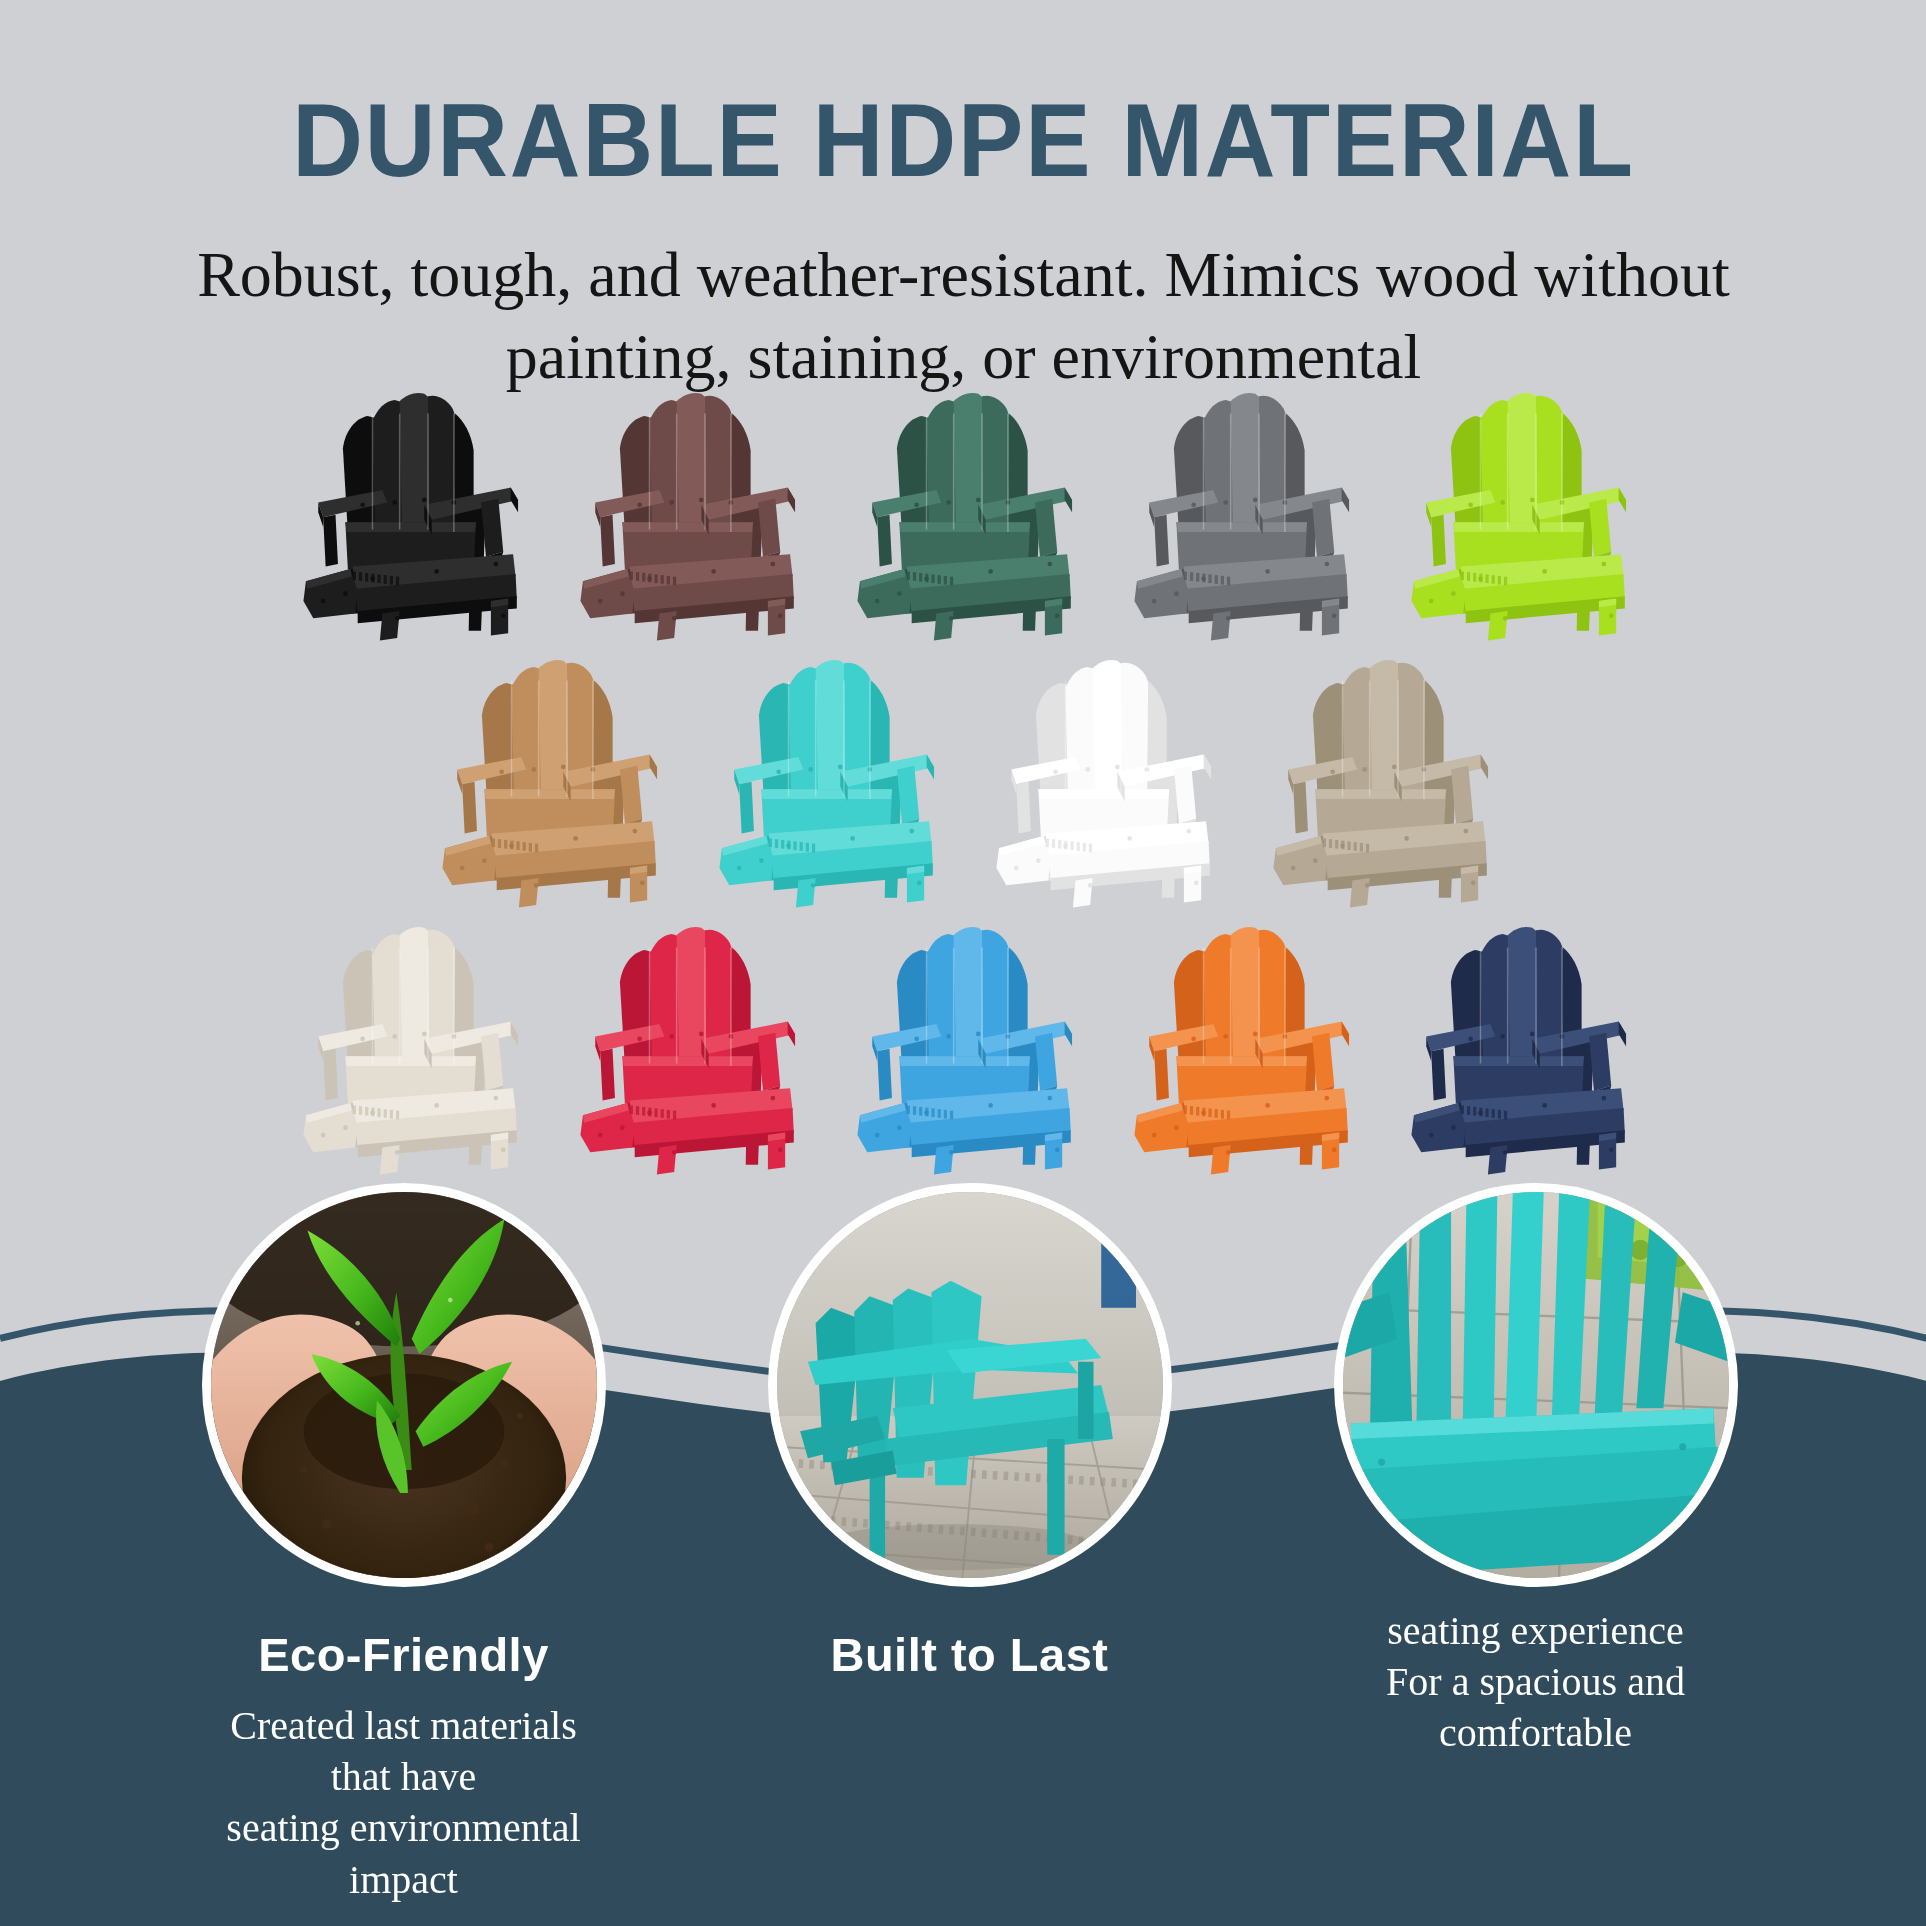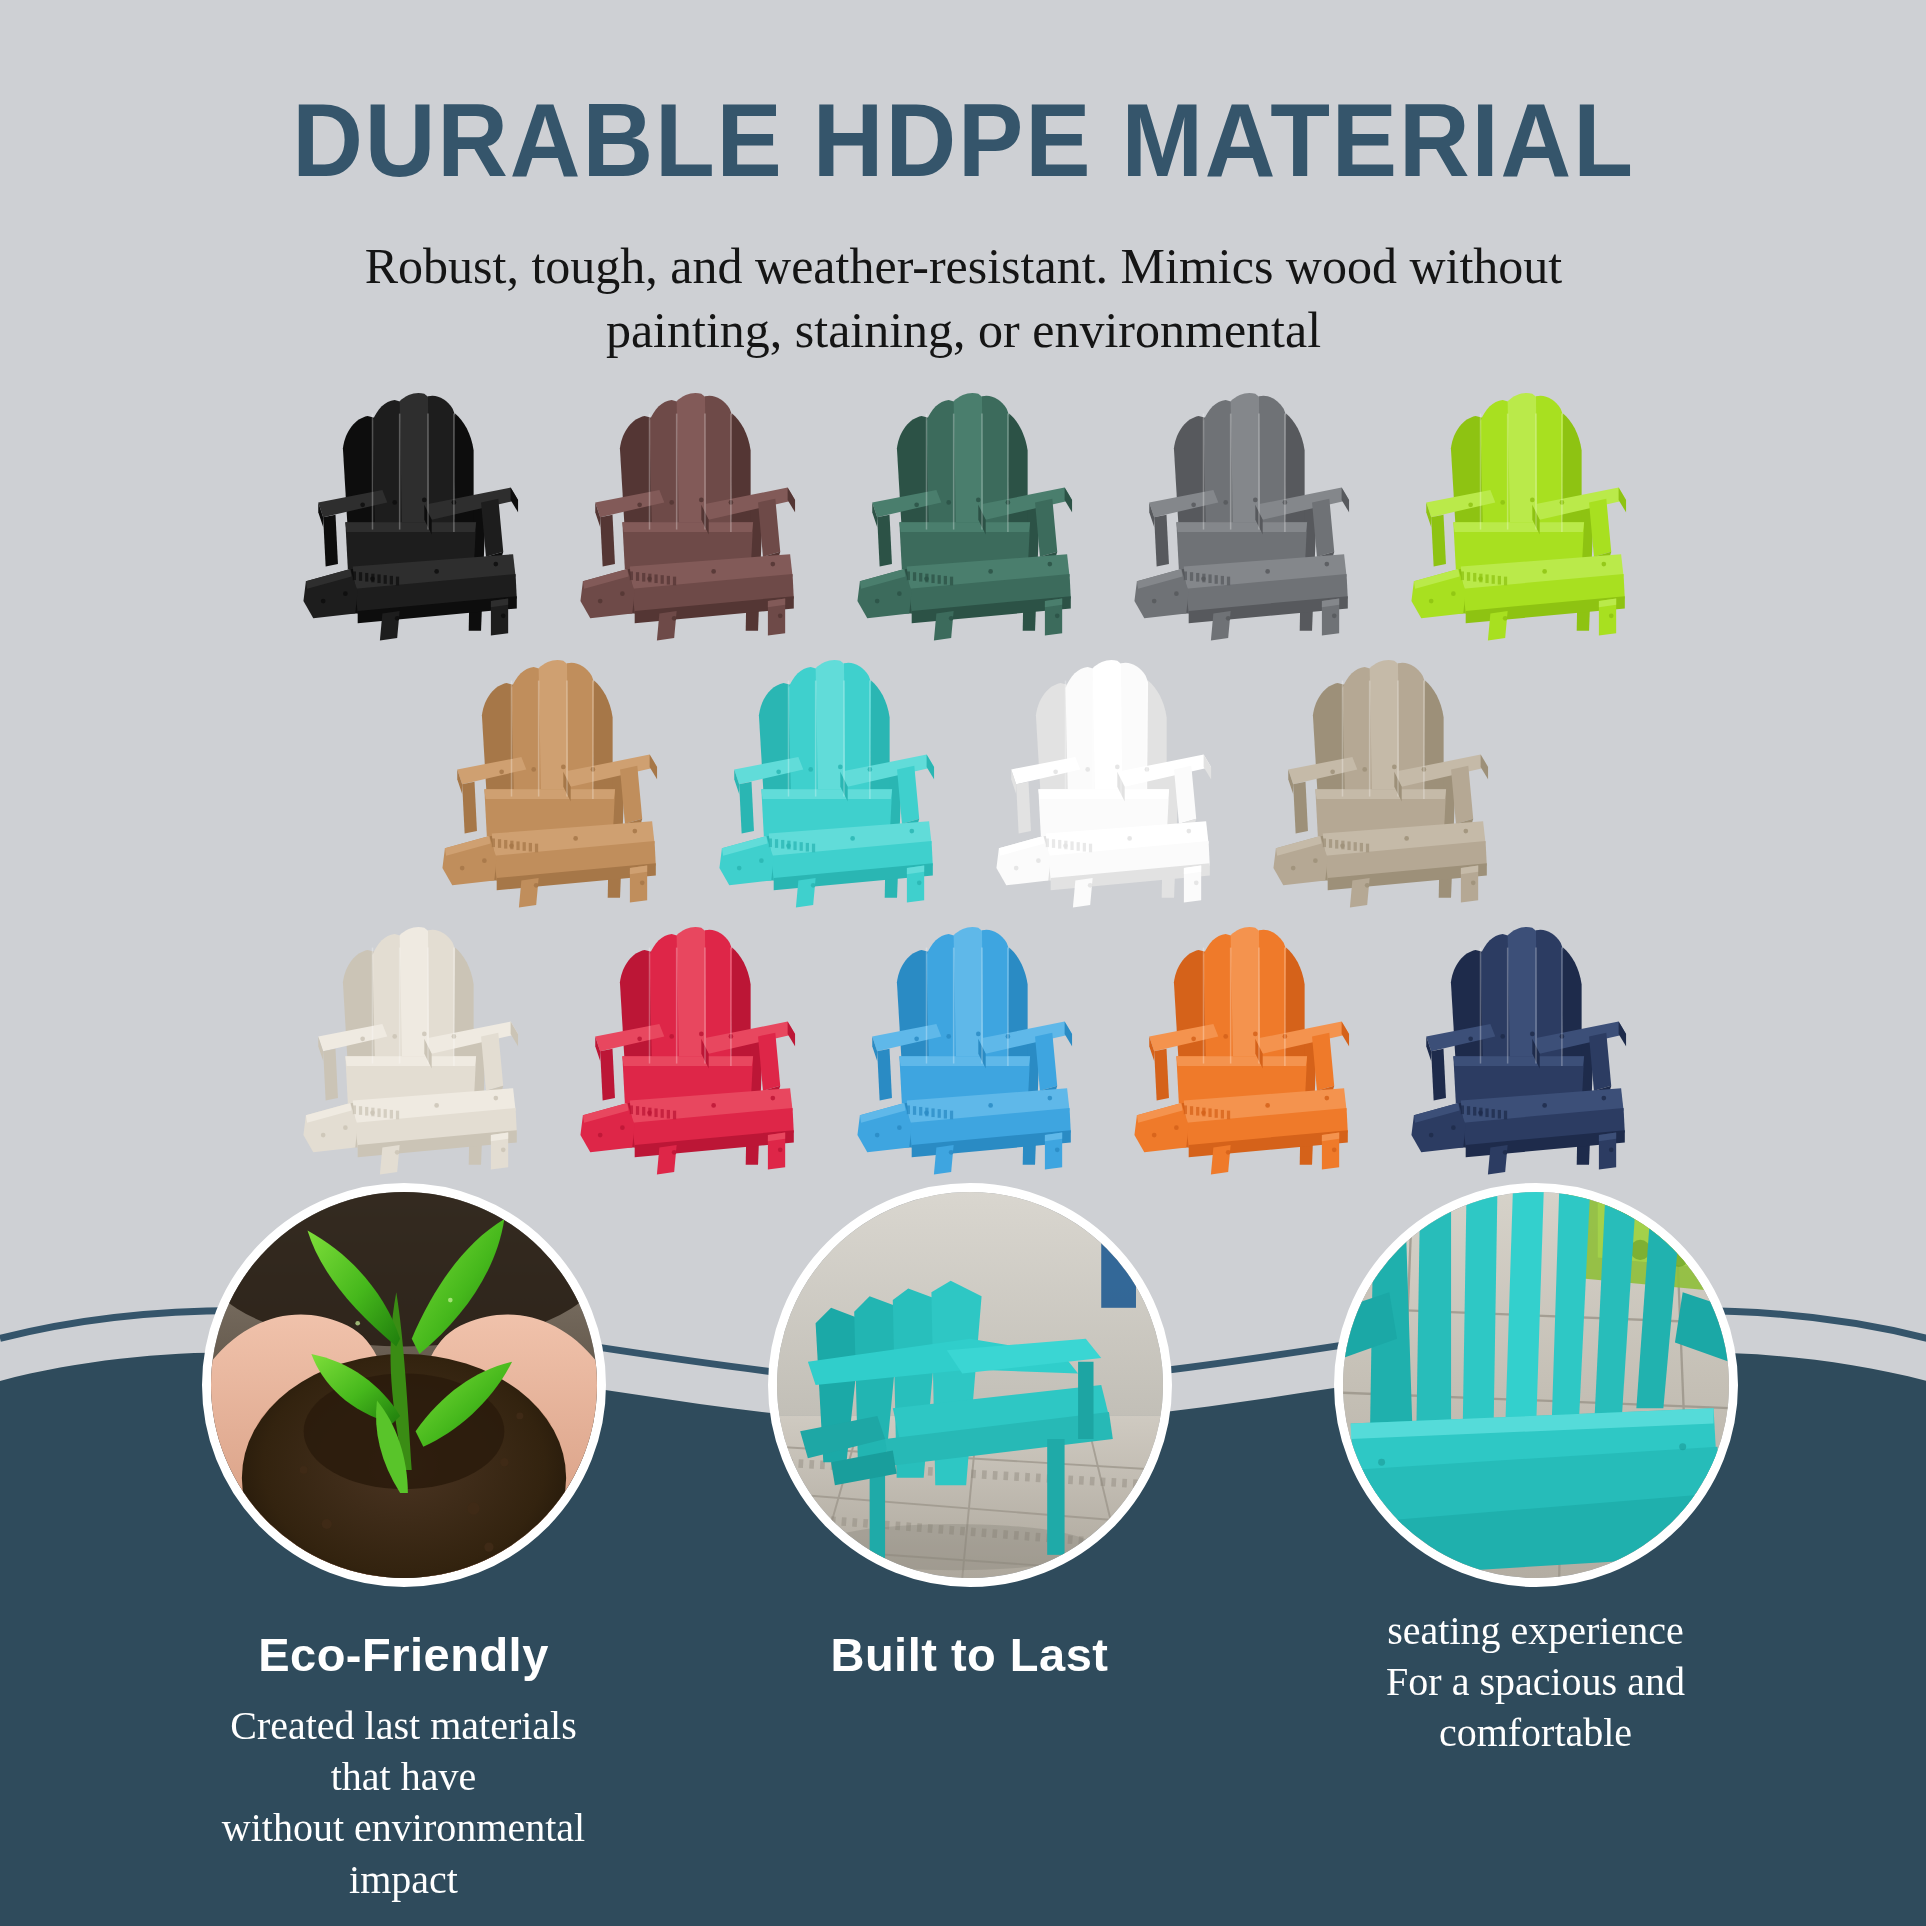--- a/index.html
+++ b/index.html
@@ -19,21 +19,21 @@
     font-weight:bold;
     font-size:103px;
     letter-spacing:2px;
     color:#35556b;
     margin-top:89px;
     line-height:1.0;
     transform:scaleX(0.95);
   }
   #subtitle {
     font-family:"Liberation Serif", serif;
-    font-size:50px;
+    font-size:64px;
     color:#151515;
     line-height:1.28;
     margin-top:42px;
   }
   .sub-line { display:block; }
 
   
   #chair-grid { position:absolute; top:368px; left:0; width:1927px; }
   .chair-row { display:flex; justify-content:center; }
   .chair-cell {
@@ -875,21 +875,21 @@
               <circle cx="24" cy="72" r="1.0" fill="#3f2a16"></circle>
             <circle cx="80" cy="58" r="0.9" fill="#3f2a16"></circle>
               <circle cx="72" cy="92" r="1.2" fill="#3f2a16"></circle>
             <circle cx="38" cy="34" r="0.6" fill="#c9f29a" opacity="0.7"></circle>
             <circle cx="62" cy="28" r="0.6" fill="#c9f29a" opacity="0.7"></circle>
           </svg>
         </div>
         <div class="feat-title">Eco-Friendly</div>
         <div class="feat-desc">
           <span class="desc-line">Created last materials that have</span>
-          <span class="desc-line">without environmental impact</span>
+          <span class="desc-line">seating environmental impact</span>
         </div>
       </div>
 
       <div class="feature">
         <div class="circle">
           <svg viewBox="0 0 100 100" preserveAspectRatio="xMidYMid slice">
             <defs>
               <linearGradient id="g-wall" x1="0" y1="0" x2="0" y2="1">
                 <stop offset="0%" stop-color="#d9d6cf"></stop>
                   <stop offset="100%" stop-color="#c2bfb7"></stop>

